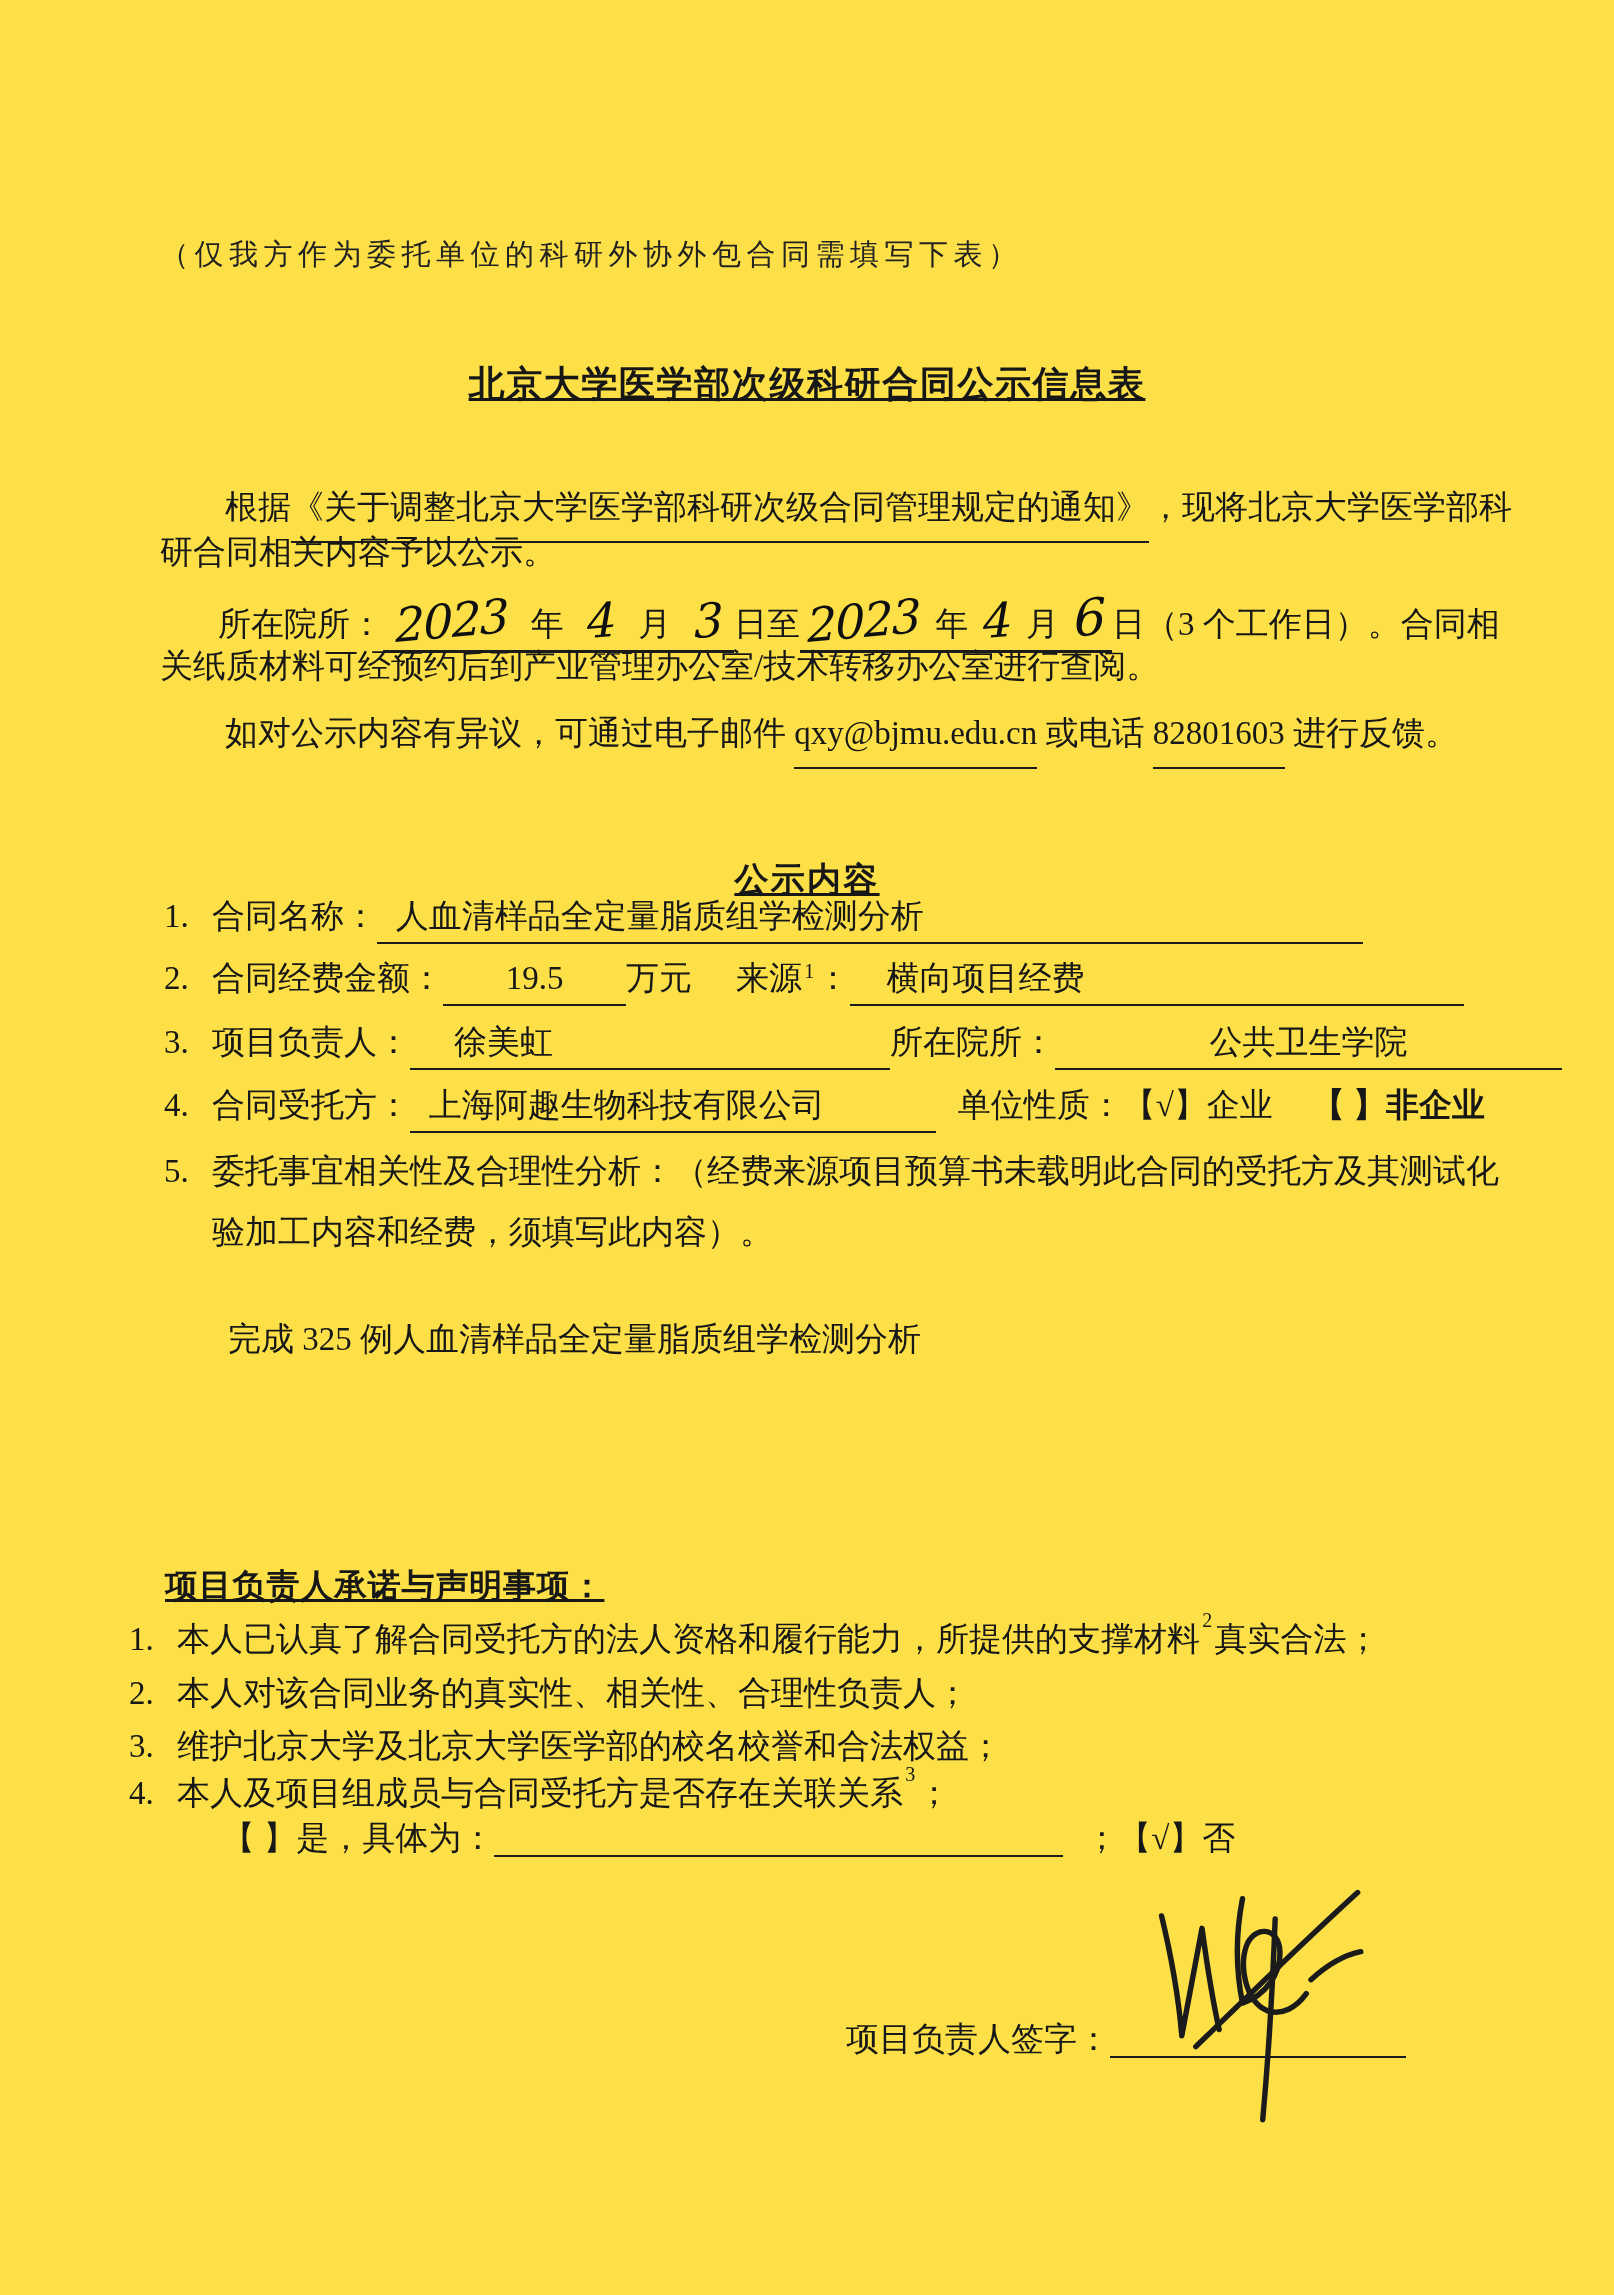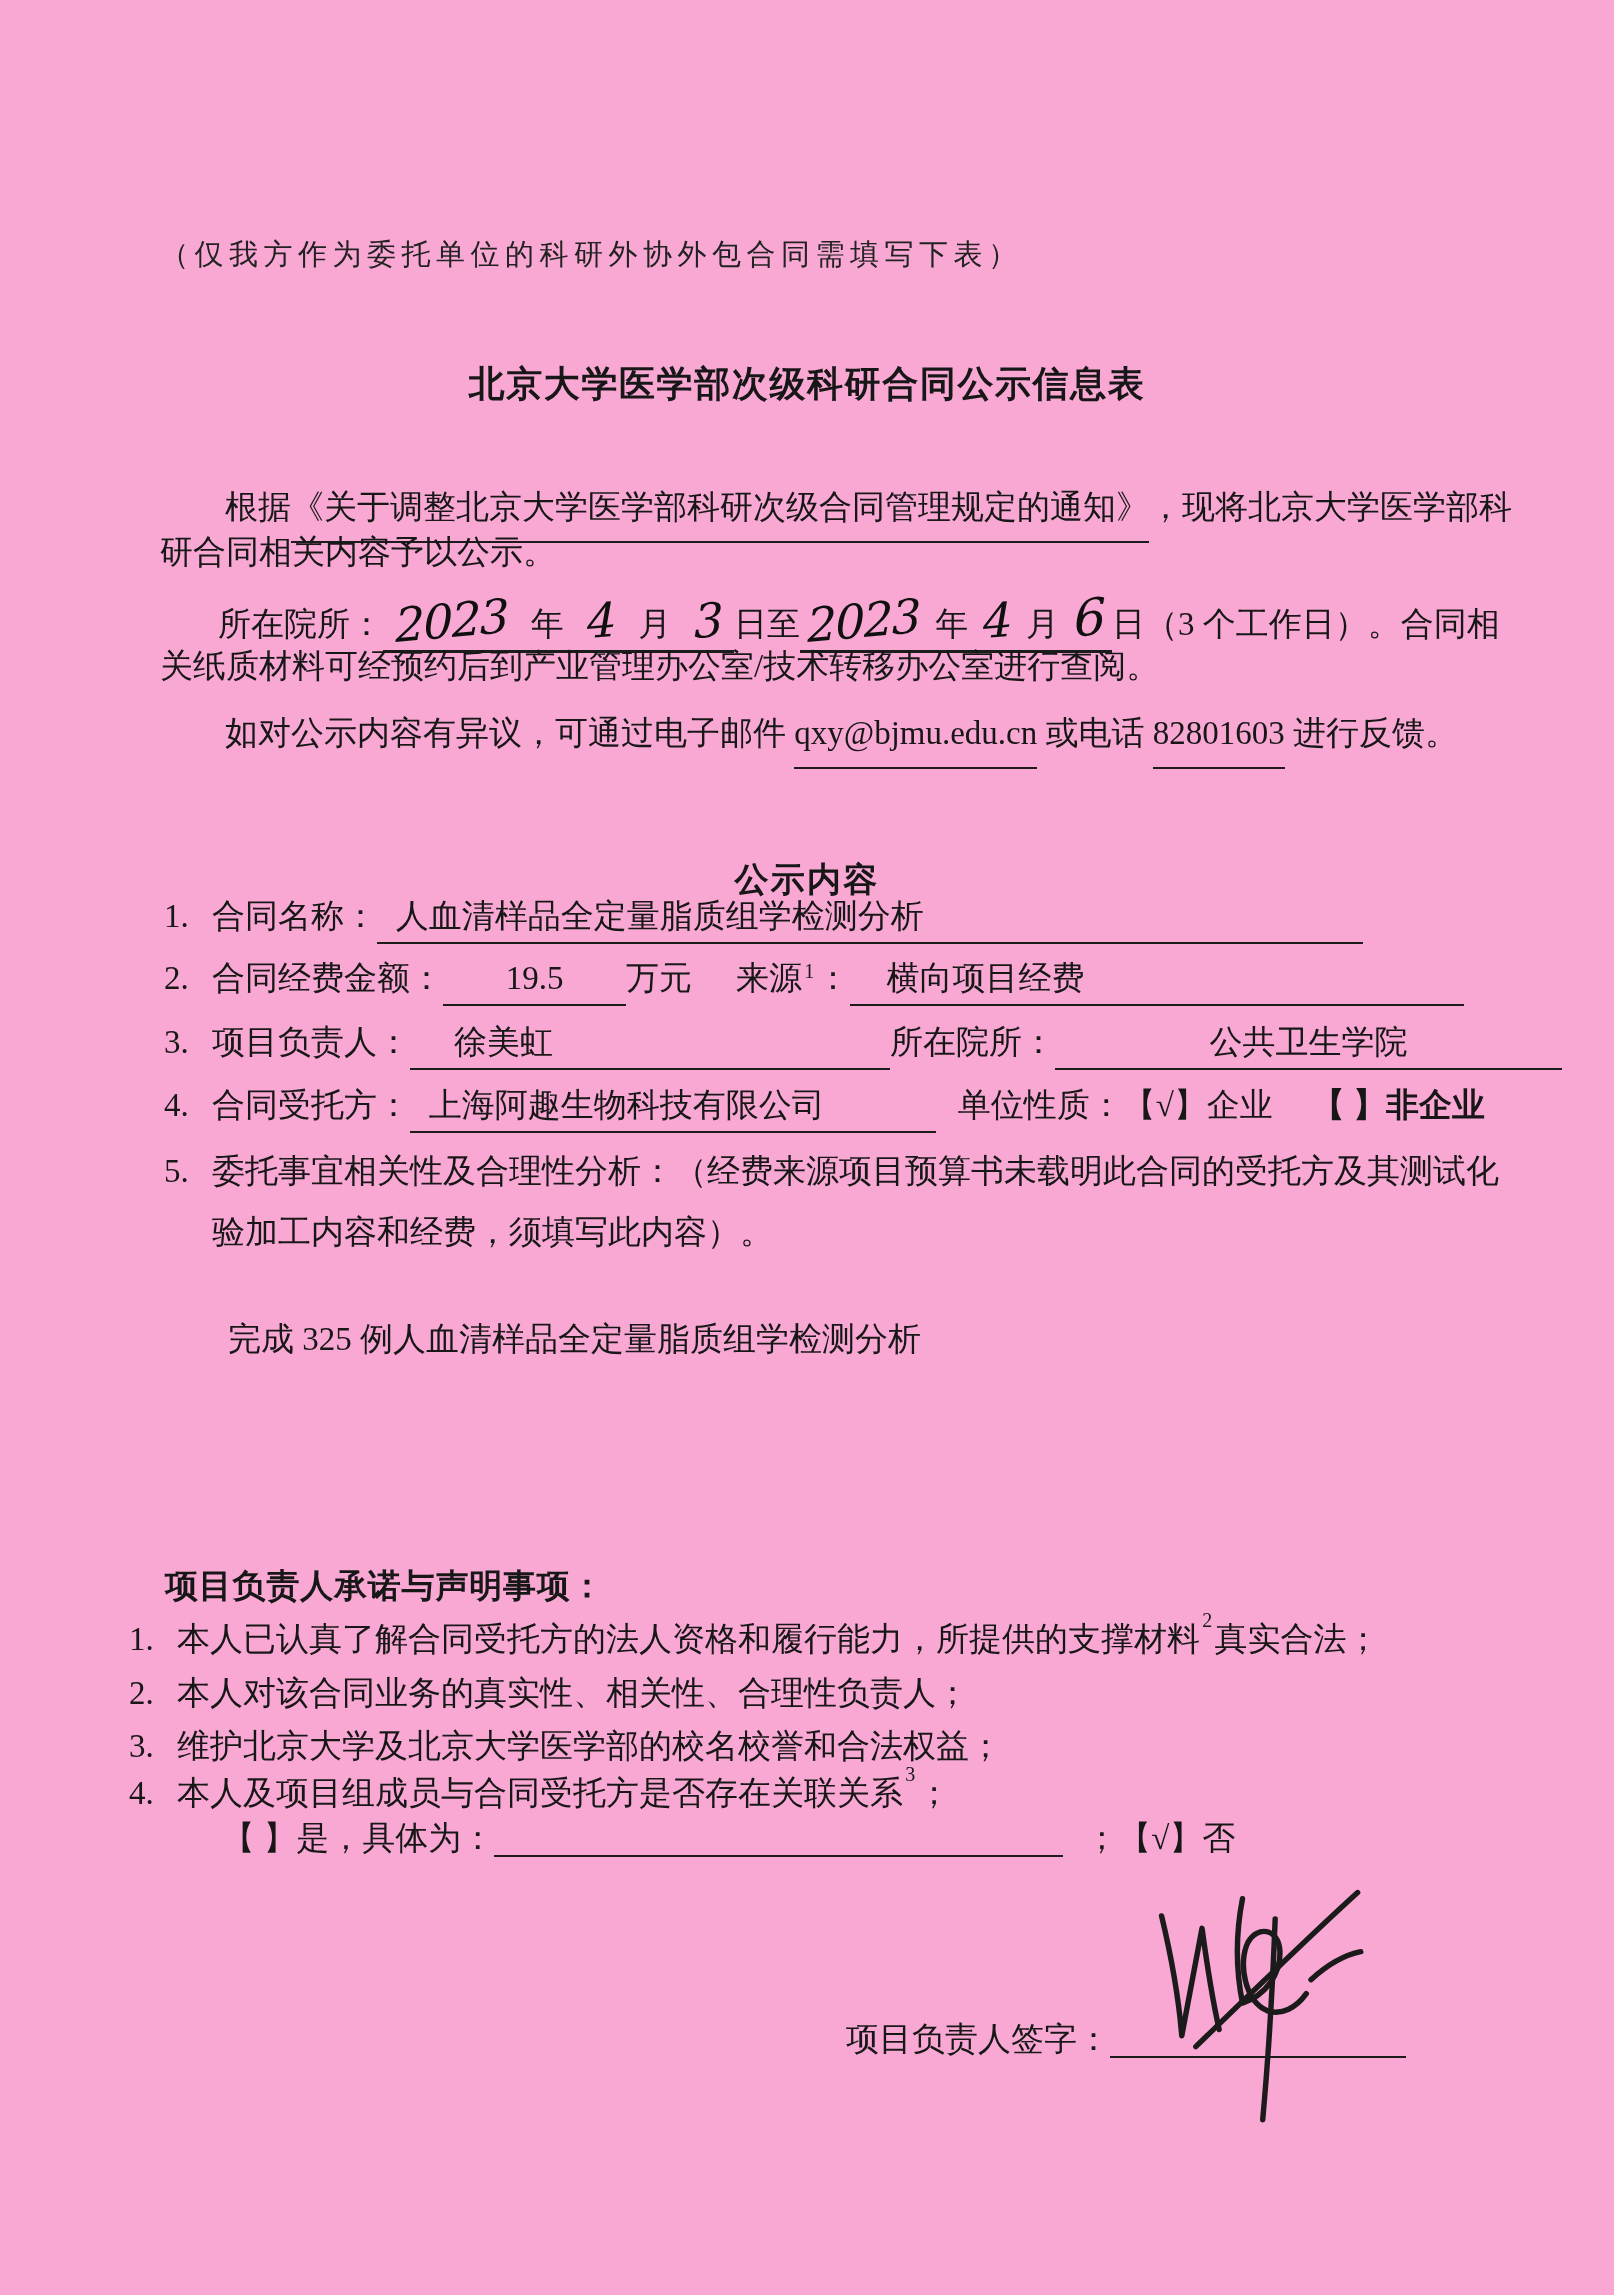--- a/index.html
+++ b/index.html
@@ -1,28 +1,28 @@
 <!DOCTYPE html>
 <html style="font-size:12.5px"><head>
 <meta charset="utf-8">
 <style>
   html,body{margin:0;padding:0;background:#e8e8e8;}
   .page{
     position:relative;
     width:1614px;height:2295px;
     margin:0 auto;
-    background:#f9a8d4;
+    background:#fde047;
     font-family:"Liberation Serif","DejaVu Serif",serif;
     color:#171717;
     overflow:hidden;
   }
   .abs{position:absolute;white-space:nowrap;}
   .fs{font-size:33px;line-height:45px;}
   .small{font-size:29px;line-height:41px;letter-spacing:5.5px;color:#222;}
-  .bold{font-weight:700;}
+  .bold{font-weight:700;text-decoration:underline;}
   .center{left:0;right:0;text-align:center;}
   .title{font-size:36px;letter-spacing:1.6px;}
   .h2{font-size:34px;letter-spacing:2.3px;}
   .indent{padding-left:65px;}
   .ul{border-bottom:2.3px solid #1c1c1c;padding-bottom:16px;}
   .blank{display:inline-block;border-bottom:2.3px solid #1c1c1c;padding-bottom:3.1px;vertical-align:baseline;}
   .blank.thick{border-bottom-width:3.1px;}
   .bflex{display:inline-flex;justify-content:space-around;align-items:baseline;}
   .emptyblank{display:inline-block;height:9.4px;border-bottom:2.3px solid #1c1c1c;position:relative;top:7.8px;}
   .hw{

